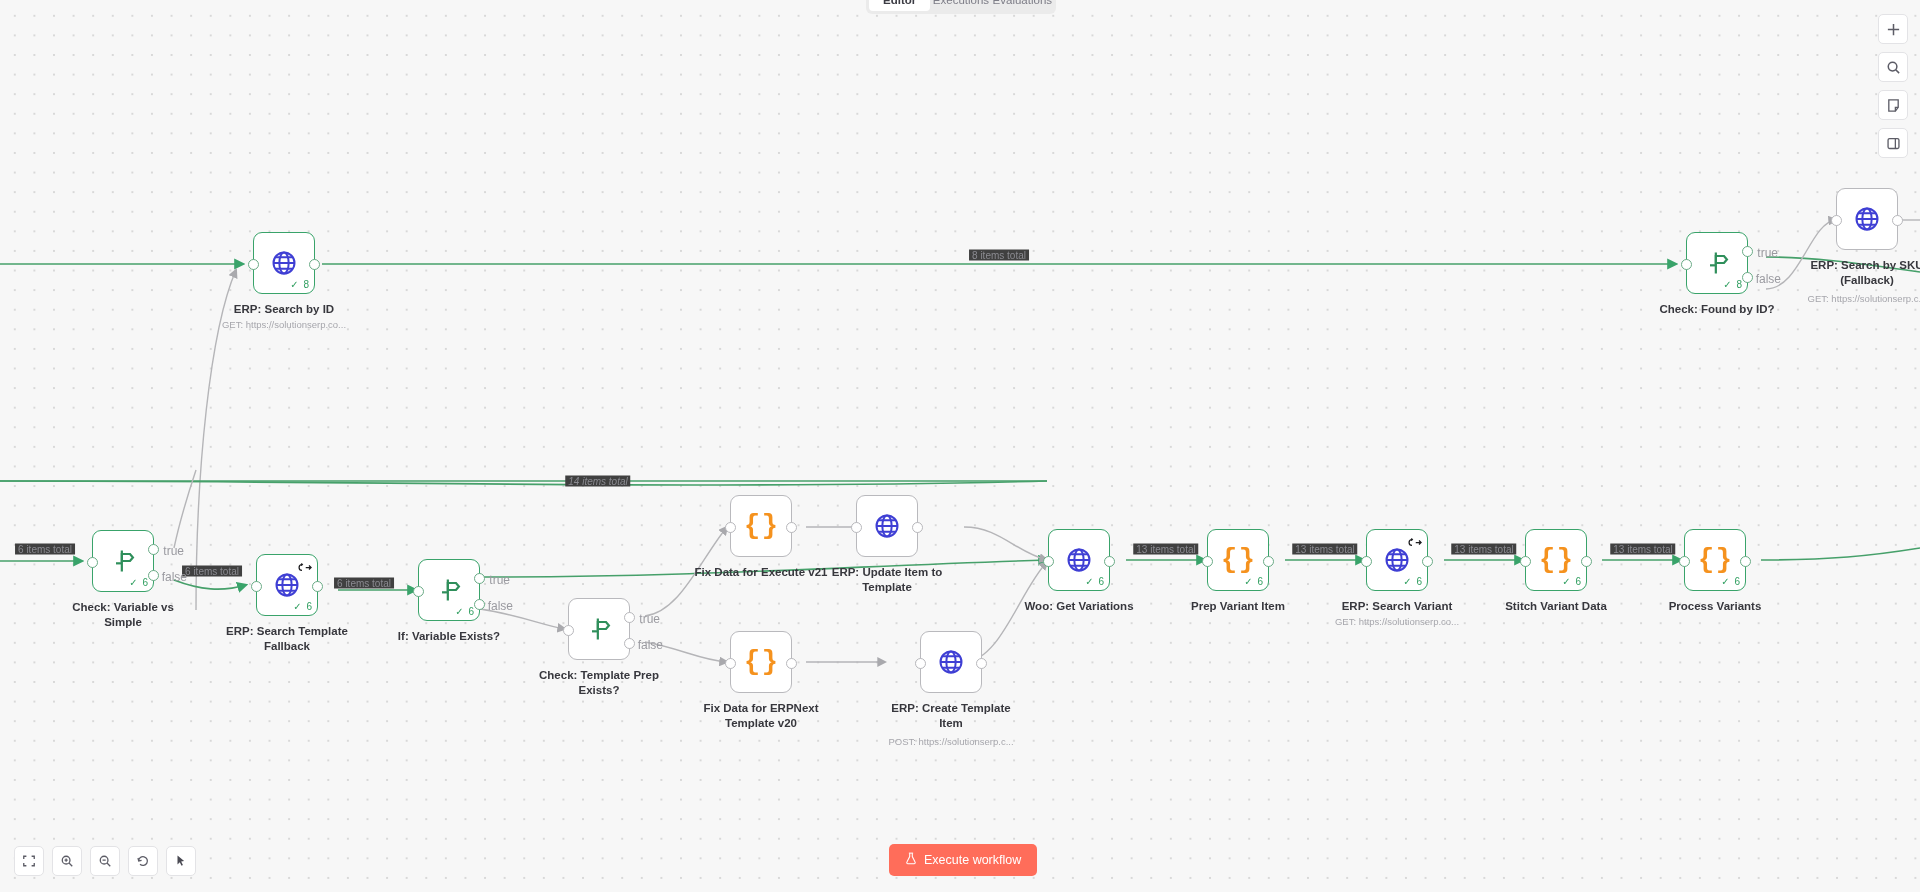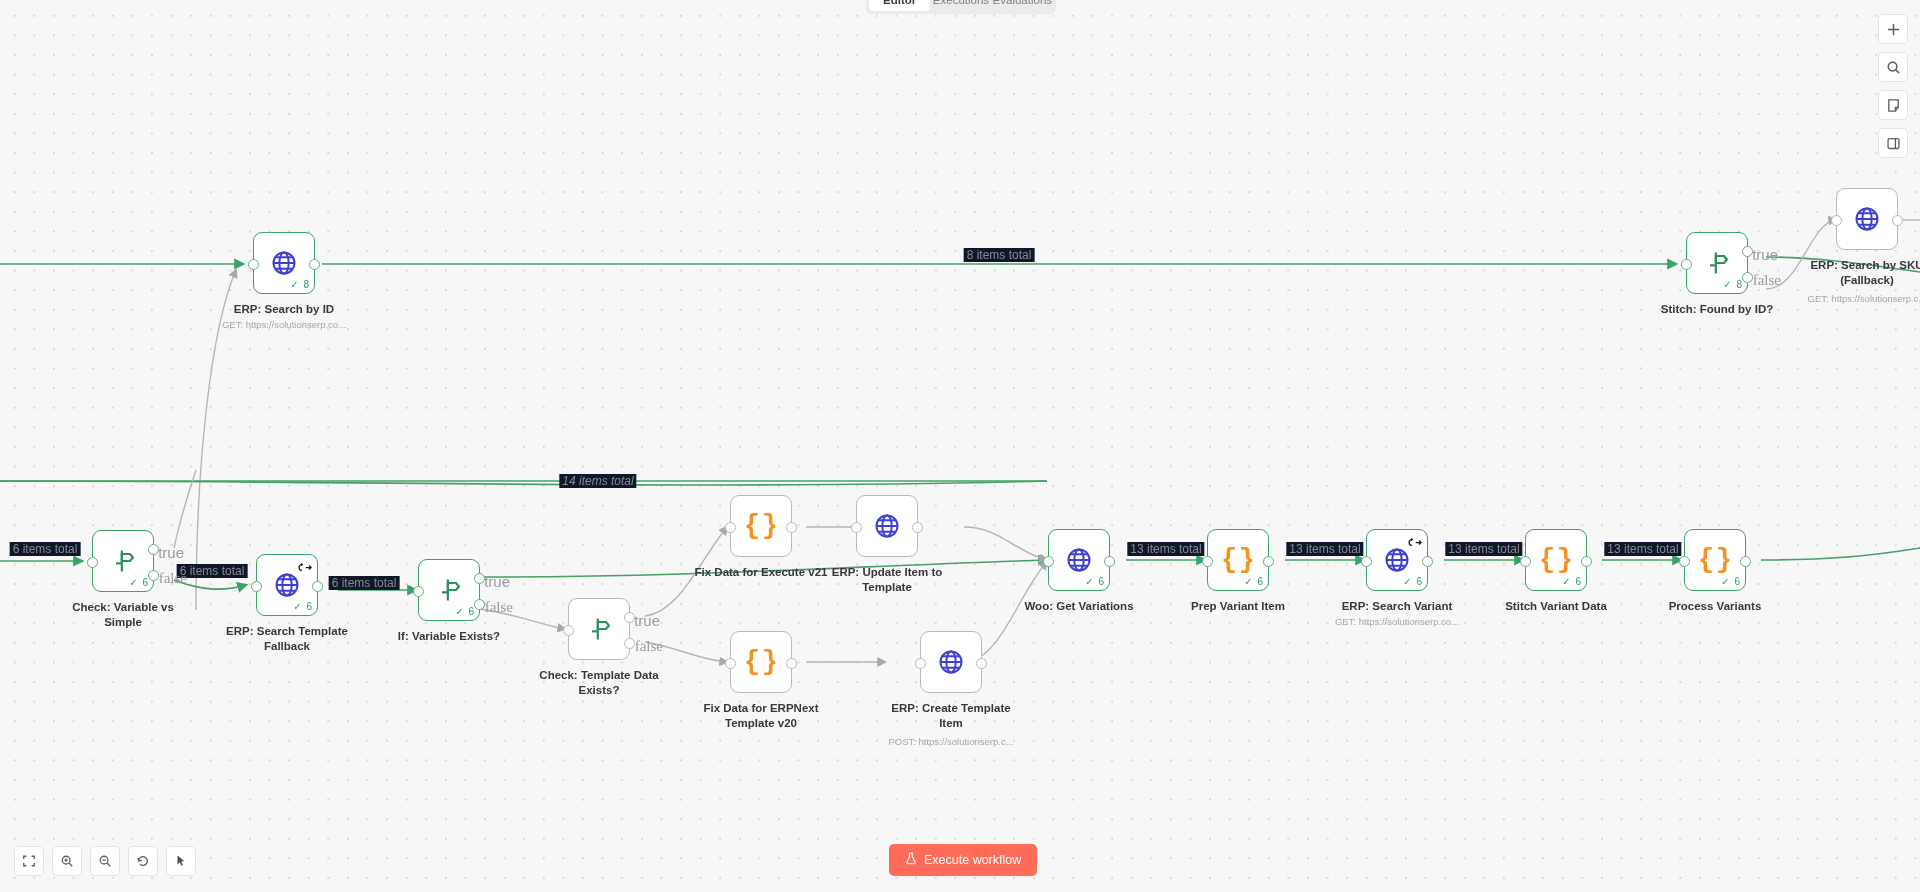--- a/index.html
+++ b/index.html
@@ -88,23 +88,23 @@
   }
   .execute-btn .flask { display: block; }
 
   
   #edges { position: absolute; inset: 0; width: 1920px; height: 892px; z-index: 5; }
   .edge-green { fill: none; stroke: #46a06a; stroke-width: 1.6px; }
   .edge-grey  { fill: none; stroke: #b5b5b8; stroke-width: 1.4px; }
 
   .edge-label {
     position: absolute;
-    font-size: 12px;
+    font-size: 10px;
     color: #8a8a90;
-    background: #0f172a;
+    background: #404040;
     padding: 0 3px;
     white-space: nowrap;
     z-index: 8;
     transform: translate(-50%, -50%);
   }
 
   
   .node { position: absolute; z-index: 10; }
   .node-box {
     position: relative;
@@ -157,27 +157,27 @@
     z-index: 12;
   }
   .node.done .port { border-color: #6aab86; }
   .port.in  { left: -6px;  top: 26px; }
   .port.out { right: -6px; top: 26px; }
   .port.out-true  { right: -6px; top: 13px; }
   .port.out-false { right: -6px; top: 39px; }
 
   .port-label {
     position: absolute;
-    font-size: 15px;
+    font-size: 12px;
     color: #9a9aa0;
     white-space: nowrap;
     z-index: 12;
   }
   .port-label.t { right: -31px; top: 13px; }
-  .port-label.f { right: -34px; top: 39px; font-family: Liberation Serif, serif; }
+  .port-label.f { right: -34px; top: 39px; }
 
   
   .globe { width: 28px; height: 28px; display:block; }
   .signpost { width: 28px; height: 28px; display:block; }
   .code-ic { font-size: 27px; color: #f5921e; font-weight: 700; font-family: "Liberation Mono", monospace; line-height: 1; }
 </style>
 </head>
 <body>
 
 <div id="app">
@@ -276,21 +276,21 @@
           <path d="M11 6h7l2.5 3L18 12h-7z"></path>
           <path d="M11 14h-5"></path>
       </svg>
       <span class="badge">✓&nbsp;<span>8</span></span>
       <span class="port in"></span>
       <span class="port out-true"></span>
       <span class="port out-false"></span>
       <span class="port-label t">true</span>
       <span class="port-label f">false</span>
     </div>
-    <div class="node-caption">Stitch: Found by ID?</div>
+    <div class="node-caption">Check: Found by ID?</div>
   </div>
 
   <div class="node" style="left:1836px; top:188px;">
     <div class="node-box">
       <svg class="globe" viewBox="0 0 24 24" fill="none" stroke="#3f3fd4" stroke-width="1.7">
         <circle cx="12" cy="12" r="9"></circle>
           <ellipse cx="12" cy="12" rx="4" ry="9"></ellipse>
           <path d="M3 12h18M4.5 7h15M4.5 17h15"></path>
       </svg>
       <span class="port in"></span>
@@ -364,21 +364,21 @@
         <path d="M11 3v18"></path>
           <path d="M11 6h7l2.5 3L18 12h-7z"></path>
           <path d="M11 14h-5"></path>
       </svg>
       <span class="port in"></span>
       <span class="port out-true"></span>
       <span class="port out-false"></span>
       <span class="port-label t">true</span>
       <span class="port-label f">false</span>
     </div>
-    <div class="node-caption">Check: Template Data
+    <div class="node-caption">Check: Template Prep
 Exists?</div>
   </div>
 
   <div class="node" style="left:730px; top:495px;">
     <div class="node-box">
       <span class="code-ic">{ }</span>
       <span class="port in"></span>
       <span class="port out"></span>
     </div>
     <div class="node-caption">Fix Data for Execute v21</div>

